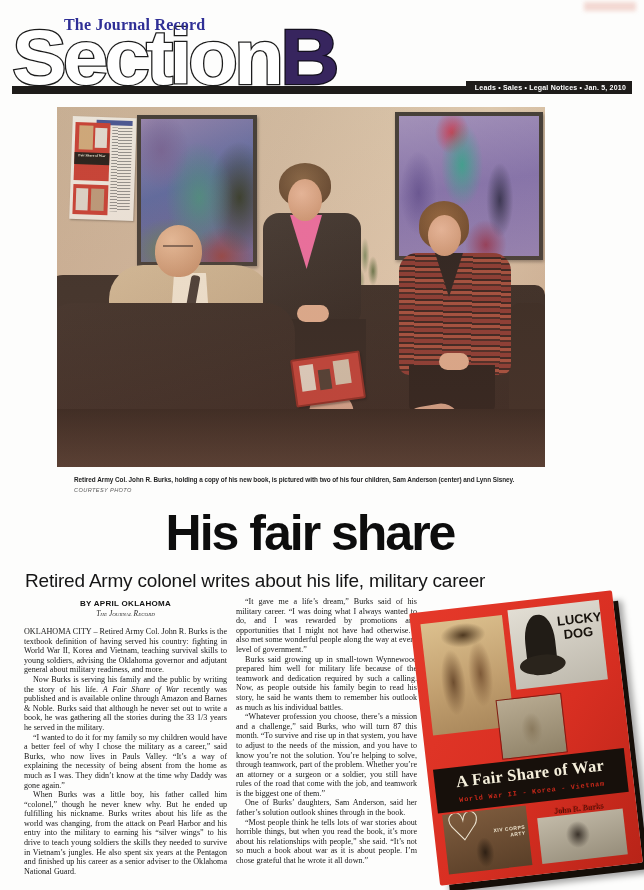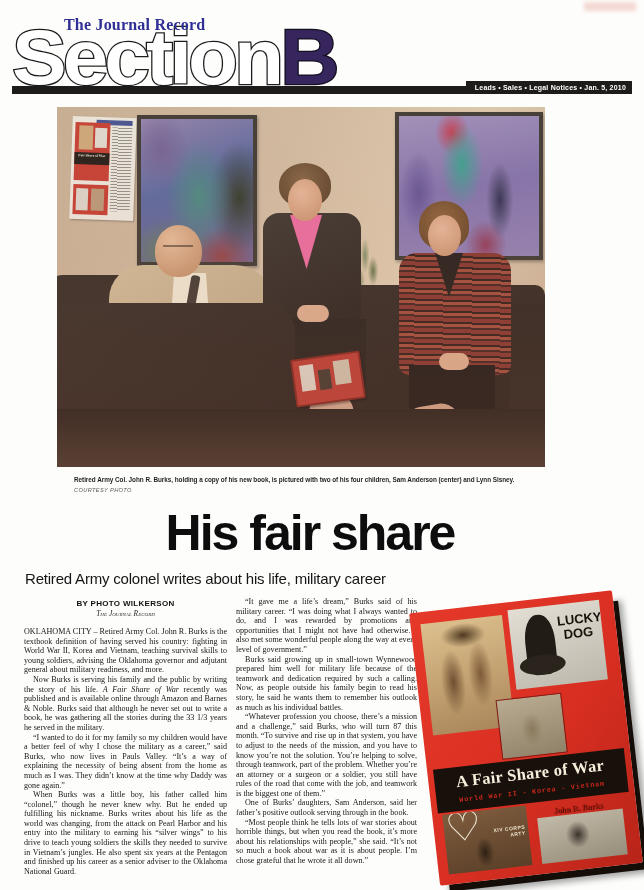--- a/index.html
+++ b/index.html
@@ -102,21 +102,21 @@
 
   
   .caption{position:absolute;left:74px;top:476px;width:560px;font-size:6.4px;font-weight:bold;
            color:#1f1f1f;letter-spacing:-.05px;white-space:nowrap;}
   .credit{position:absolute;left:74px;top:487px;font-size:5.6px;font-style:italic;color:#5a5a5a;
           letter-spacing:.4px;}
 
   
   .headline{position:absolute;left:24px;top:506px;width:572px;text-align:center;font-weight:900;
             font-size:50px;letter-spacing:-2px;color:#0d0d0d;line-height:1.1;transform:scaleY(.98);}
-  .subheadline{position:absolute;left:25px;top:570px;font-size:15px;color:#151515;letter-spacing:-.2px;}
+  .subheadline{position:absolute;left:25px;top:570px;font-size:19px;color:#151515;letter-spacing:-.2px;}
 
   
   .article{position:absolute;left:24px;top:597px;width:393px;display:flex;gap:9px;}
   .col1{width:203px;}
   .col2{width:181px;}
   .byline{text-align:center;margin:2px 0 9px 0;}
   .byline-name{font-size:8px;font-weight:bold;letter-spacing:.3px;color:#111;}
   .byline-org{font-size:7.5px;font-family:"Liberation Serif",serif;font-style:italic;
               font-variant:small-caps;color:#2a2a2a;margin-top:1px;}
   .body-p{margin:0;font-family:"Liberation Serif",serif;font-size:8.1px;line-height:9.6px;
@@ -227,33 +227,33 @@
 
   <div class="caption">Retired Army Col. John R. Burks, holding a copy of his new book, is pictured with two of his four children, Sam Anderson (center) and Lynn Sisney.</div>
   <div class="credit">COURTESY PHOTO</div>
 
   <div class="headline">His fair share</div>
   <div class="subheadline">Retired Army colonel writes about his life, military career</div>
 
   <div class="article">
     <div class="col1">
       <div class="byline">
-        <div class="byline-name">BY PHOTO WILKERSON</div>
+        <div class="byline-name">BY APRIL OKLAHOMA</div>
         <div class="byline-org">The Journal Record</div>
       </div>
     <p class="body-p"><span>OKLAHOMA CITY – Retired Army Col. John R. Burks is the textbook definition of having served his country: fighting in World War II, Korea and Vietnam, teaching survival skills to young soldiers, advising the Oklahoma governor and adjutant general about military readiness, and more.</span></p>
         <p class="body-p indent"><span>Now Burks is serving his family and the public by writing the story of his life. </span><em>A Fair Share of War</em><span> recently was published and is available online through Amazon and Barnes &amp; Noble. Burks said that although he never set out to write a book, he was gathering all the stories during the 33 1/3 years he served in the military.</span></p>
         <p class="body-p indent"><span>“I wanted to do it for my family so my children would have a better feel of why I chose the military as a career,” said Burks, who now lives in Pauls Valley. “It’s a way of explaining the necessity of being absent from the home as much as I was. They didn’t know at the time why Daddy was gone again.”</span></p>
         <p class="body-p indent"><span>When Burks was a little boy, his father called him “colonel,” though he never knew why. But he ended up fulfilling his nickname. Burks writes about his life as the world was changing, from the attack on Pearl Harbor and his entry into the military to earning his “silver wings” to his drive to teach young soldiers the skills they needed to survive in Vietnam’s jungles. He also spent six years at the Pentagon and finished up his career as a senior adviser to the Oklahoma National Guard.</span></p>
       </div>
     <div class="col2">
         <p class="body-p indent"><span>“It gave me a life’s dream,” Burks said of his military career. “I was doing what I always wanted to do, and I was rewarded by promotions and opportunities that I might not have had otherwise. I also met some wonderful people along the way at every level of government.”</span></p>
         <p class="body-p indent"><span>Burks said growing up in small-town Wynnewood prepared him well for military life because of the teamwork and dedication required by such a calling. Now, as people outside his family begin to read his story, he said he wants them to remember his outlook as much as his individual battles.</span></p>
         <p class="body-p indent"><span>“Whatever profession you choose, there’s a mission and a challenge,” said Burks, who will turn 87 this month. “To survive and rise up in that system, you have to adjust to the needs of the mission, and you have to know you’re not the solution. You’re helping to solve, through teamwork, part of the problem. Whether you’re an attorney or a surgeon or a soldier, you still have rules of the road that come with the job, and teamwork is the biggest one of them.”</span></p>
-        <p class="body-p indent"><span>One of Burks’ daughters, Sam Anderson, said her father’s positive outlook serving through in the book.</span></p>
+        <p class="body-p indent"><span>One of Burks’ daughters, Sam Anderson, said her father’s solution outlook shines through in the book.</span></p>
         <p class="body-p indent"><span>“Most people think he tells lots of war stories about horrible things, but when you read the book, it’s more about his relationships with people,” she said. “It’s not so much a book about war as it is about people. I’m chose grateful that he wrote it all down.”</span></p>
       </div>
   </div>
 
   <div class="book">
     <div class="bk-ph-tl"></div>
     <div class="bk-ph-tr">
       <div class="bk-dog"></div>
       <div class="bk-mural-text">LUCKY DOG</div>
     </div>

